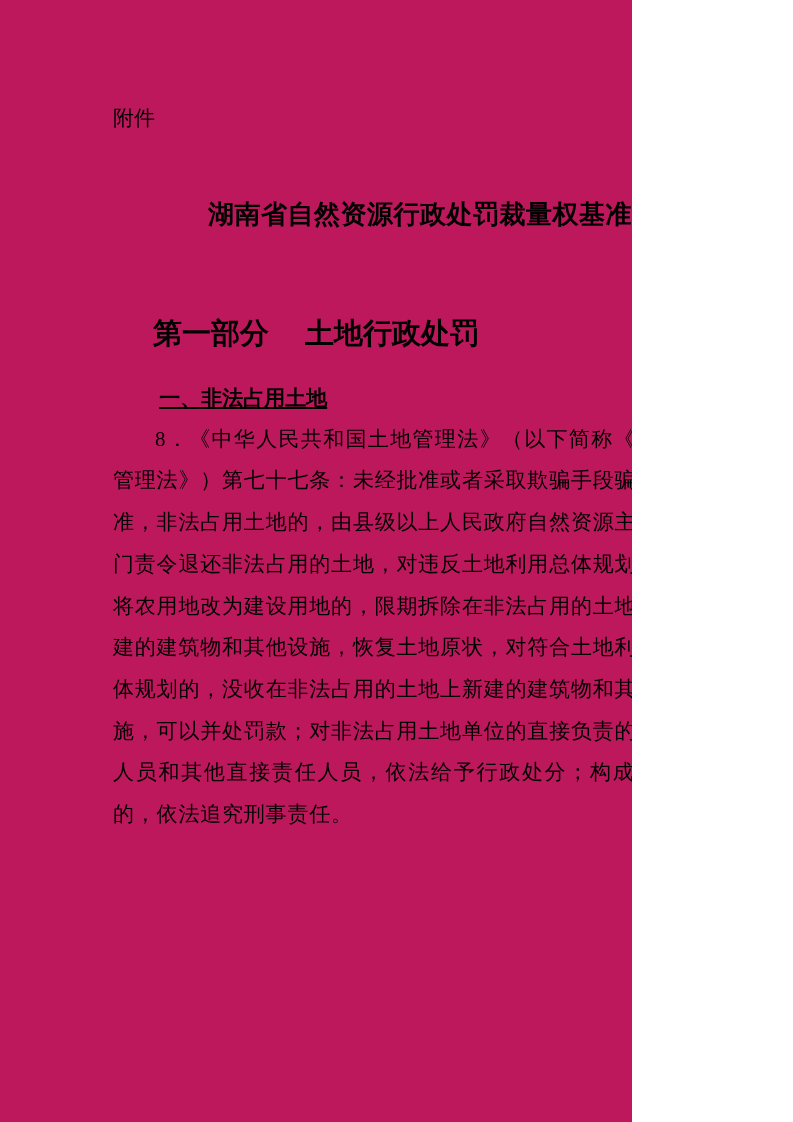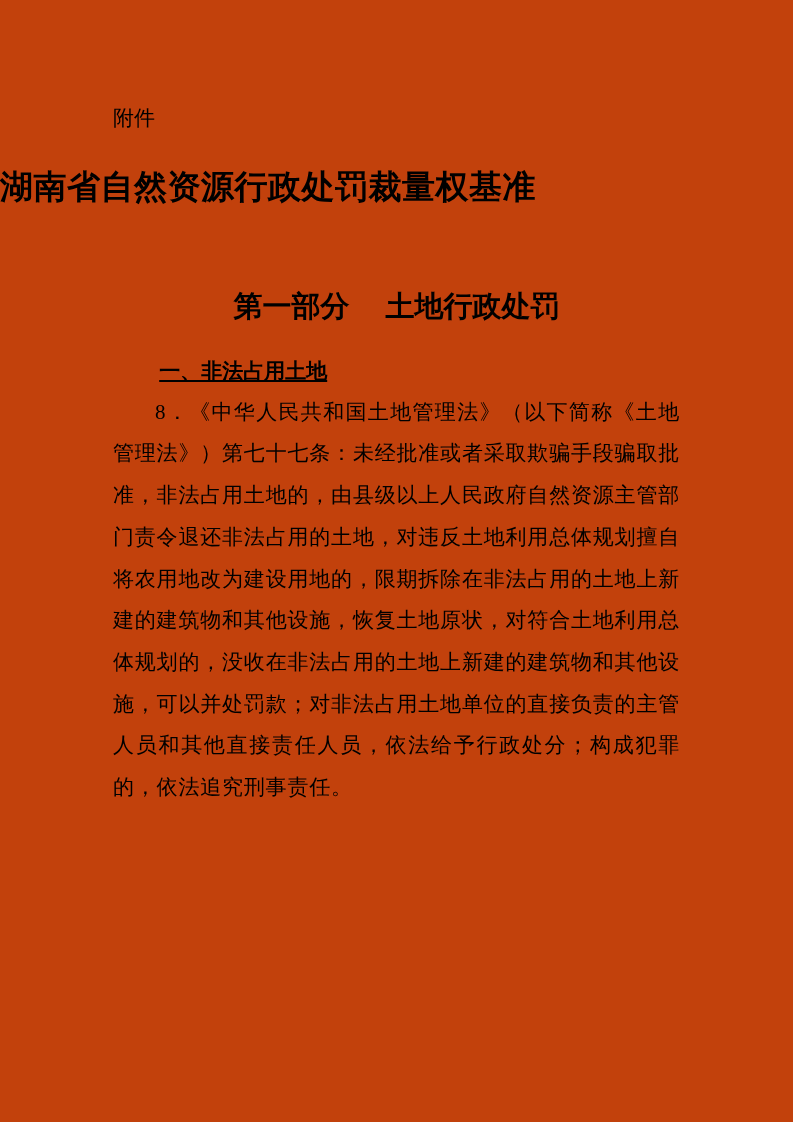--- a/index.html
+++ b/index.html
@@ -3,38 +3,38 @@
 <meta charset="utf-8">
 <style>
   * { margin: 0; padding: 0; box-sizing: border-box; }
   html, body {
     width: 793px; height: 1122px;
     background: #ffffff;
     font-family: "Liberation Serif", "DejaVu Serif", serif;
   }
   .page {
     position: relative;
-    width: 793px; height: 1122px;
-    background: #c2410c;
+    width: 632px; height: 1122px;
+    background: #be185d;
     color: #000000;
     overflow: hidden;
   }
   .attachment {
     margin: 103px 113px 0 113px;
     font-family: "Liberation Sans", "DejaVu Sans", sans-serif;
     font-size: 21px;
     line-height: 30px;
     font-weight: 400;
   }
   .doc-title {
-    margin-top: 32px;
-    text-align: left;
+    margin-top: 59px;
+    text-align: right;
     font-family: "Liberation Sans", "DejaVu Sans", sans-serif;
     font-weight: 700;
-    font-size: 33px;
+    font-size: 26px;
     line-height: 44px;
     letter-spacing: 0.5px;
   }
   .part-heading {
     margin-top: 81px;
     text-align: center;
     font-family: "Liberation Sans", "DejaVu Sans", sans-serif;
     font-weight: 700;
     font-size: 29px;
     line-height: 32px;

